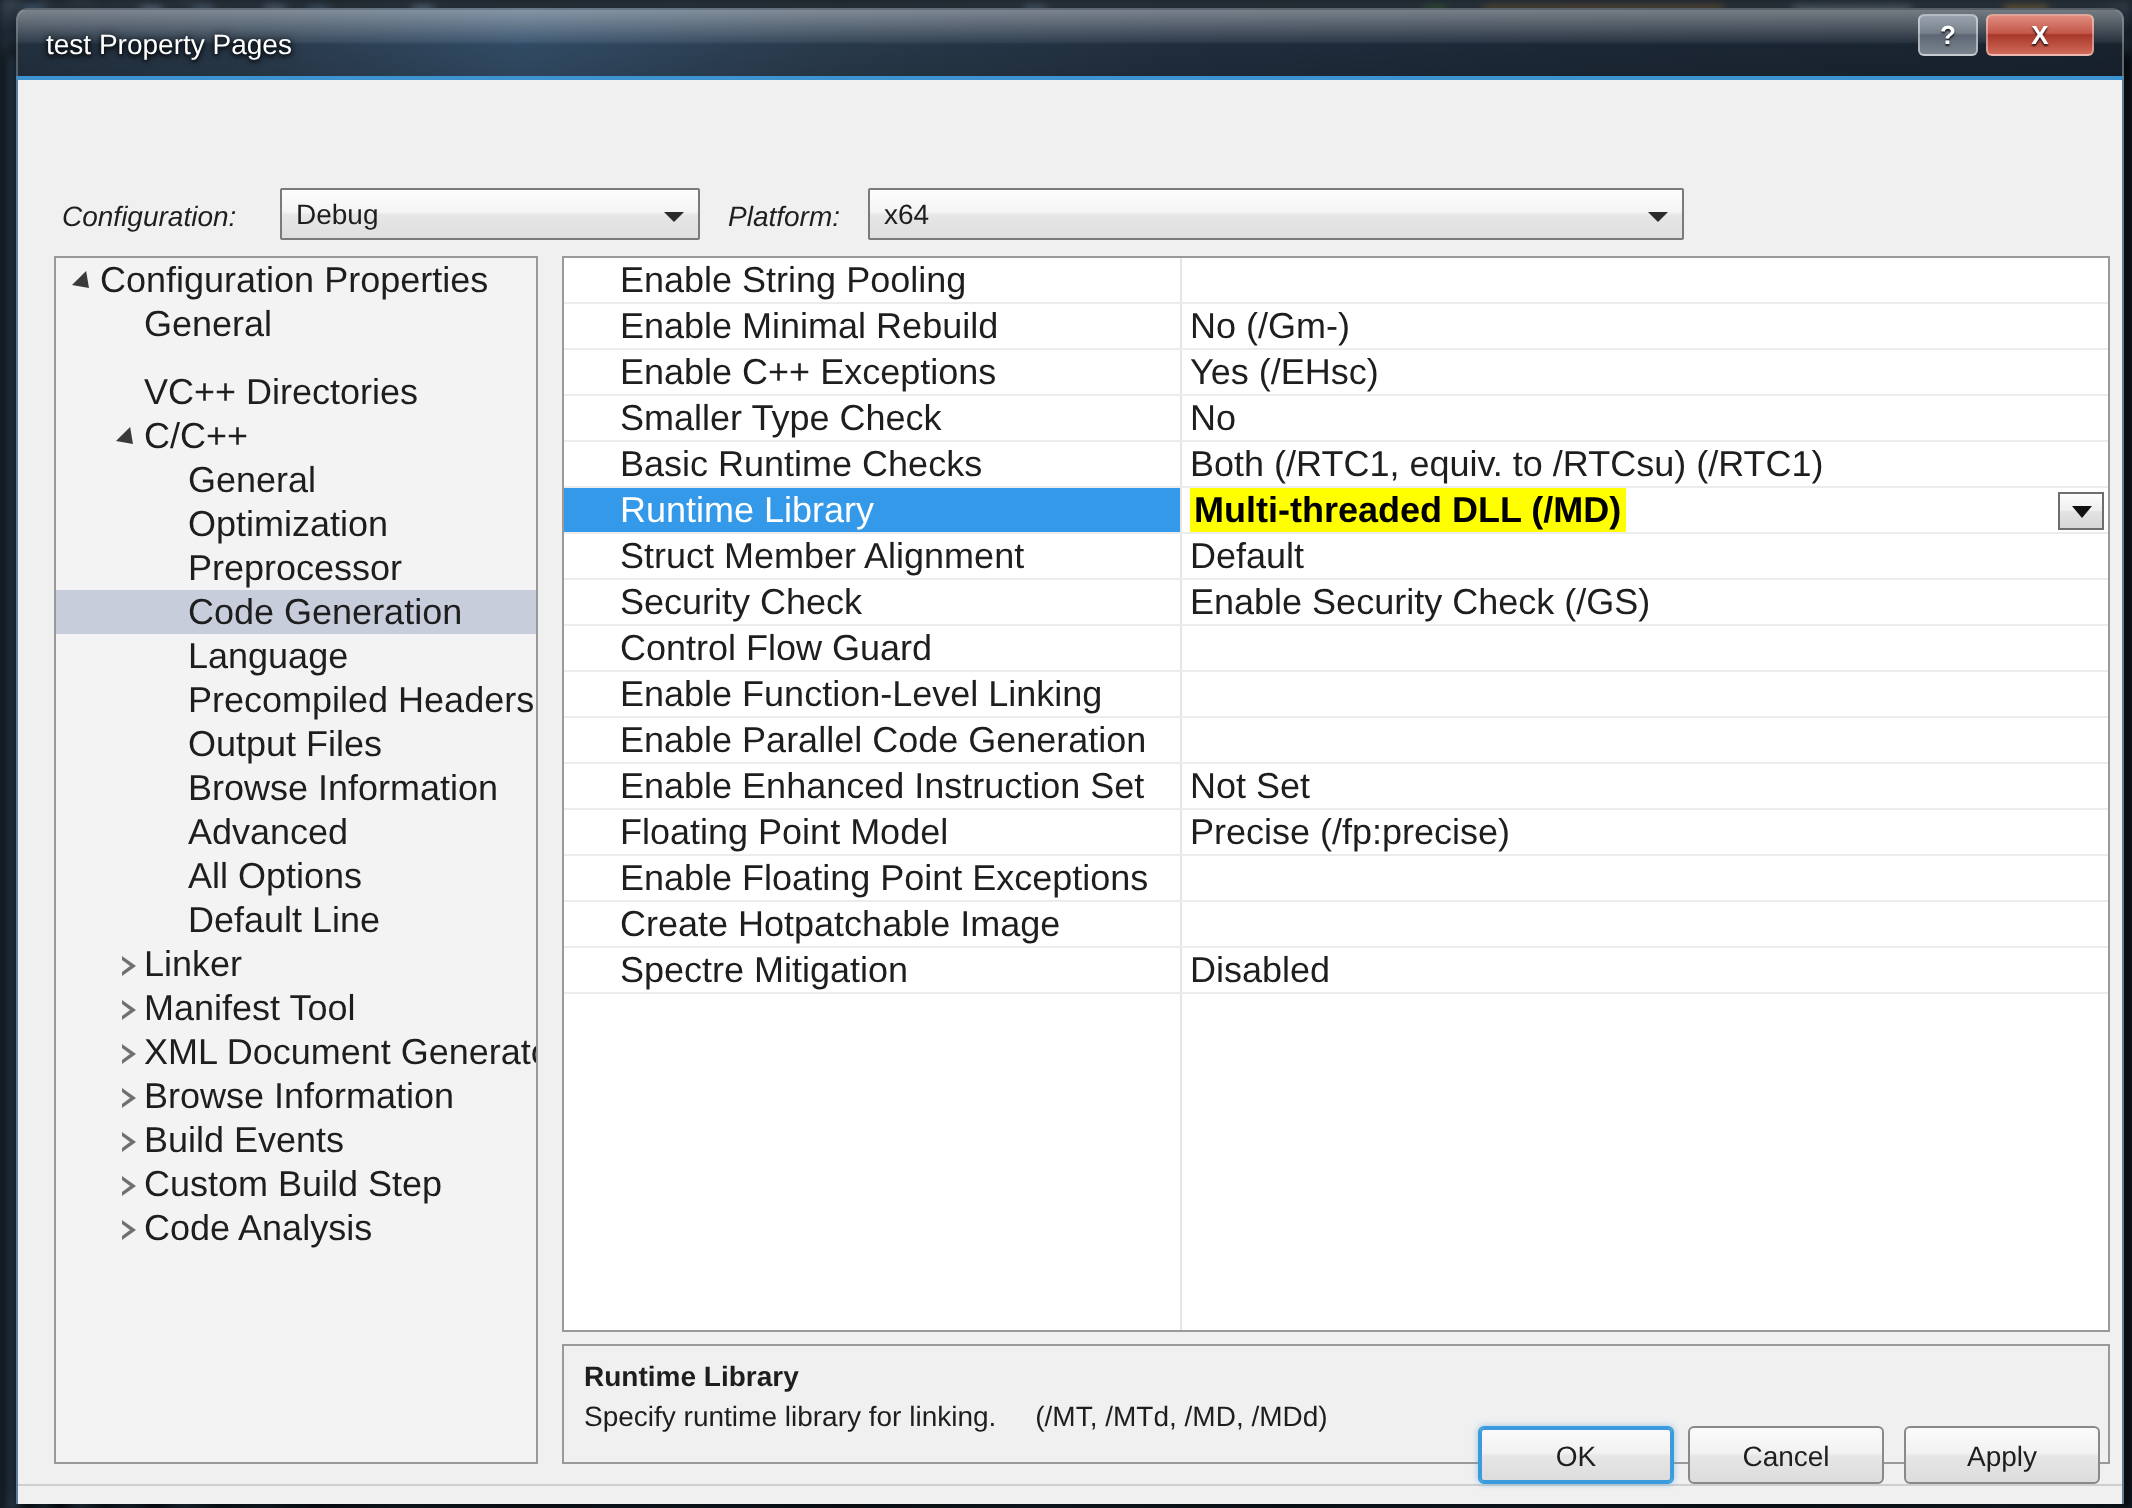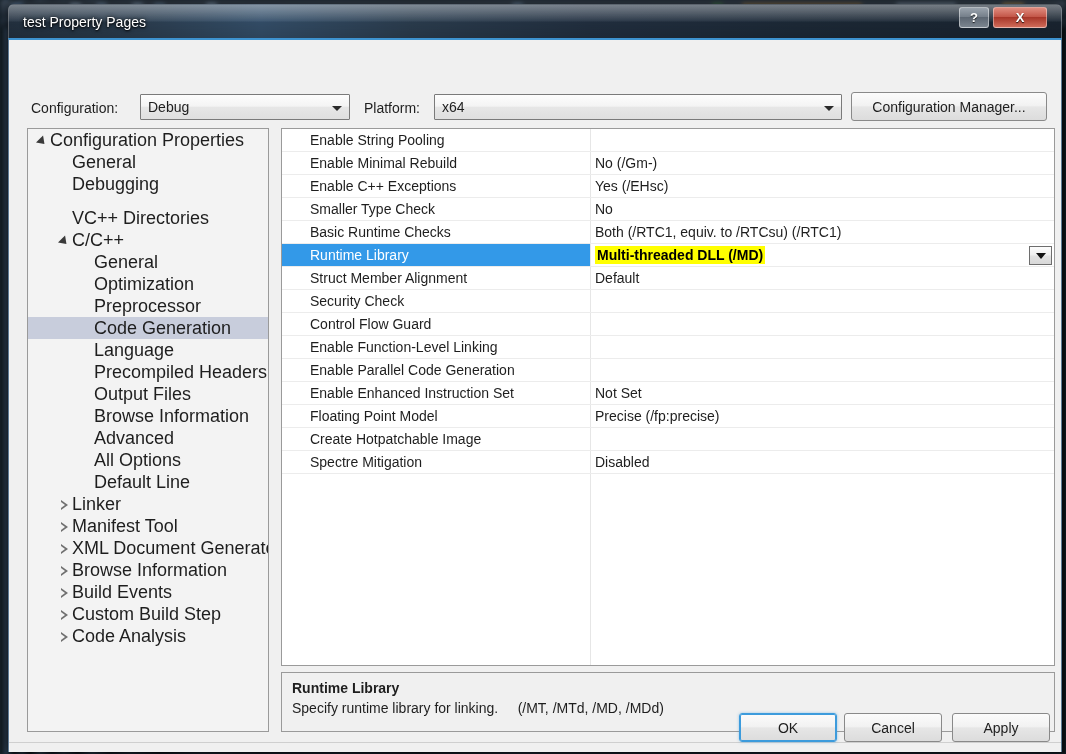--- a/index.html
+++ b/index.html
@@ -133,20 +133,21 @@
     inset: 0;
     background: #f0f0f0;
   }
 
   
   .lbl {
     position: absolute;
     font-size: 14px;
     color: #1e1e1e;
     white-space: nowrap;
+    font-style: italic;
   }
   .combo {
     position: absolute;
     height: 26px;
     box-sizing: border-box;
     border: 1px solid #7a7a7a;
     border-radius: 1px;
     background: linear-gradient(180deg,#fdfdfd 0%, #f4f4f4 46%, #e6e6e6 52%, #dfdfdf 100%);
     font-size: 14px;
     color: #1e1e1e;
@@ -269,21 +270,21 @@
     top: 0;
     width: 1px;
     height: 100%;
     background: #e6e6e6;
   }
   .grow {
     position: relative;
     height: 23px;
     border-bottom: 1px solid #ececec;
     box-sizing: border-box;
-    font-size: 14px;
+    font-size: 18px;
     color: #1e1e1e;
   }
   .gname {
     position: absolute;
     left: 0; top: 0;
     width: 308px;
     height: 22px;
     line-height: 22px;
     padding-left: 28px;
     box-sizing: border-box;
@@ -414,27 +415,25 @@
           <span class="carrow"></span>
         </div>
 
         <div class="lbl" style="left:355px; top:60px;">Platform:</div>
 
         <div class="combo" style="left:425px; top:54px; width:408px;">
           <span class="ctext">x64</span>
           <span class="carrow"></span>
         </div>
 
-        <div class="btn" style="left:842px; top:52px; width:196px; height:29px;">Configuration Manager...</div>
 
         <div class="tree-panel">
           <div id="tree-list">
               <div class="tree-item" style="padding-left: 6px;"><span class="tw"><span class="tri-exp"></span></span><span>Configuration Properties</span></div>
               <div class="tree-item" style="padding-left: 28px;"><span class="tw"></span><span>General</span></div>
-              <div class="tree-item" style="padding-left: 28px;"><span class="tw"></span><span>Debugging</span></div>
               <div class="tree-item" style="padding-left: 28px; margin-top: 12px;"><span class="tw"></span><span>VC++ Directories</span></div>
               <div class="tree-item" style="padding-left: 28px;"><span class="tw"><span class="tri-exp"></span></span><span>C/C++</span></div>
               <div class="tree-item" style="padding-left: 50px;"><span class="tw"></span><span>General</span></div>
               <div class="tree-item" style="padding-left: 50px;"><span class="tw"></span><span>Optimization</span></div>
               <div class="tree-item" style="padding-left: 50px;"><span class="tw"></span><span>Preprocessor</span></div>
               <div class="tree-item selected" style="padding-left: 50px;"><span class="tw"></span><span>Code Generation</span></div>
               <div class="tree-item" style="padding-left: 50px;"><span class="tw"></span><span>Language</span></div>
               <div class="tree-item" style="padding-left: 50px;"><span class="tw"></span><span>Precompiled Headers</span></div>
               <div class="tree-item" style="padding-left: 50px;"><span class="tw"></span><span>Output Files</span></div>
               <div class="tree-item" style="padding-left: 50px;"><span class="tw"></span><span>Browse Information</span></div>
@@ -480,40 +479,45 @@
                 <div class="grid-dropdown">
                   <i></i>
                 </div>
               </div>
               <div class="grow">
                 <div class="gname">Struct Member Alignment</div>
                 <div class="gval">Default</div>
               </div>
               <div class="grow">
                 <div class="gname">Security Check</div>
+                <div class="gval">Enable Security Check (/GS)</div>
               </div>
               <div class="grow">
                 <div class="gname">Control Flow Guard</div>
                 <div class="gval"></div>
               </div>
               <div class="grow">
                 <div class="gname">Enable Function-Level Linking</div>
                 <div class="gval"></div>
               </div>
               <div class="grow">
                 <div class="gname">Enable Parallel Code Generation</div>
                 <div class="gval"></div>
               </div>
               <div class="grow">
                 <div class="gname">Enable Enhanced Instruction Set</div>
                 <div class="gval">Not Set</div>
               </div>
               <div class="grow">
                 <div class="gname">Floating Point Model</div>
                 <div class="gval">Precise (/fp:precise)</div>
+              </div>
+              <div class="grow">
+                <div class="gname">Enable Floating Point Exceptions</div>
+                <div class="gval"></div>
               </div>
               <div class="grow">
                 <div class="gname">Create Hotpatchable Image</div>
                 <div class="gval"></div>
               </div>
               <div class="grow">
                 <div class="gname">Spectre Mitigation</div>
                 <div class="gval">Disabled</div>
               </div>
             </div>

